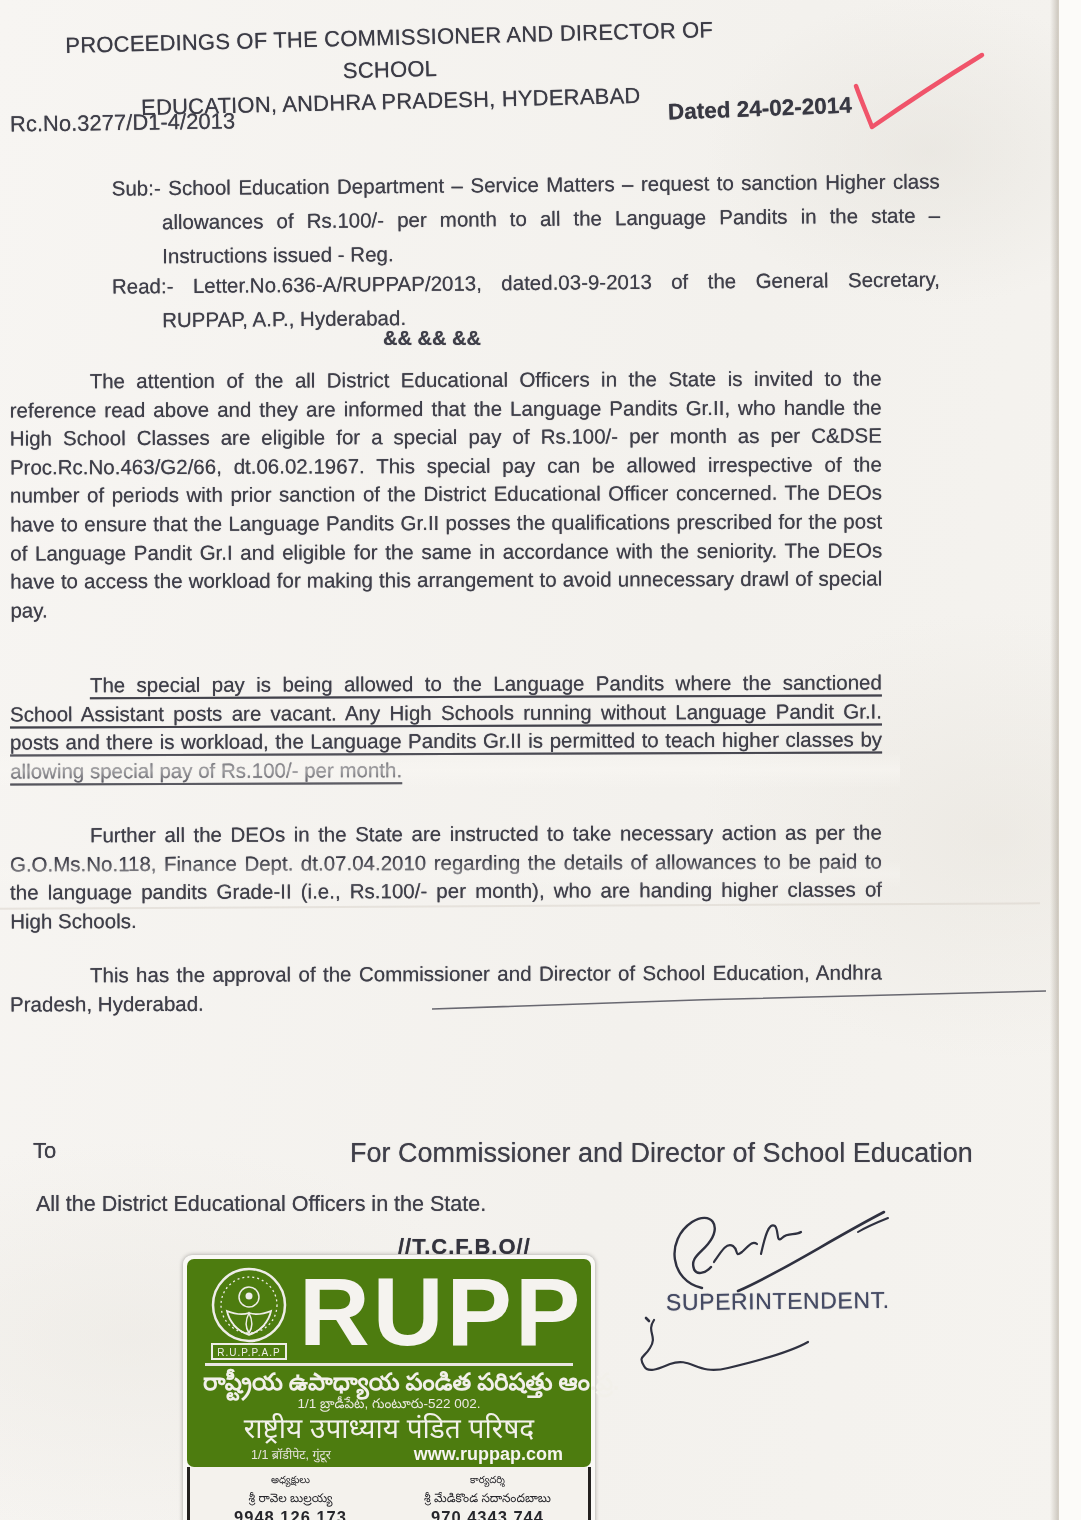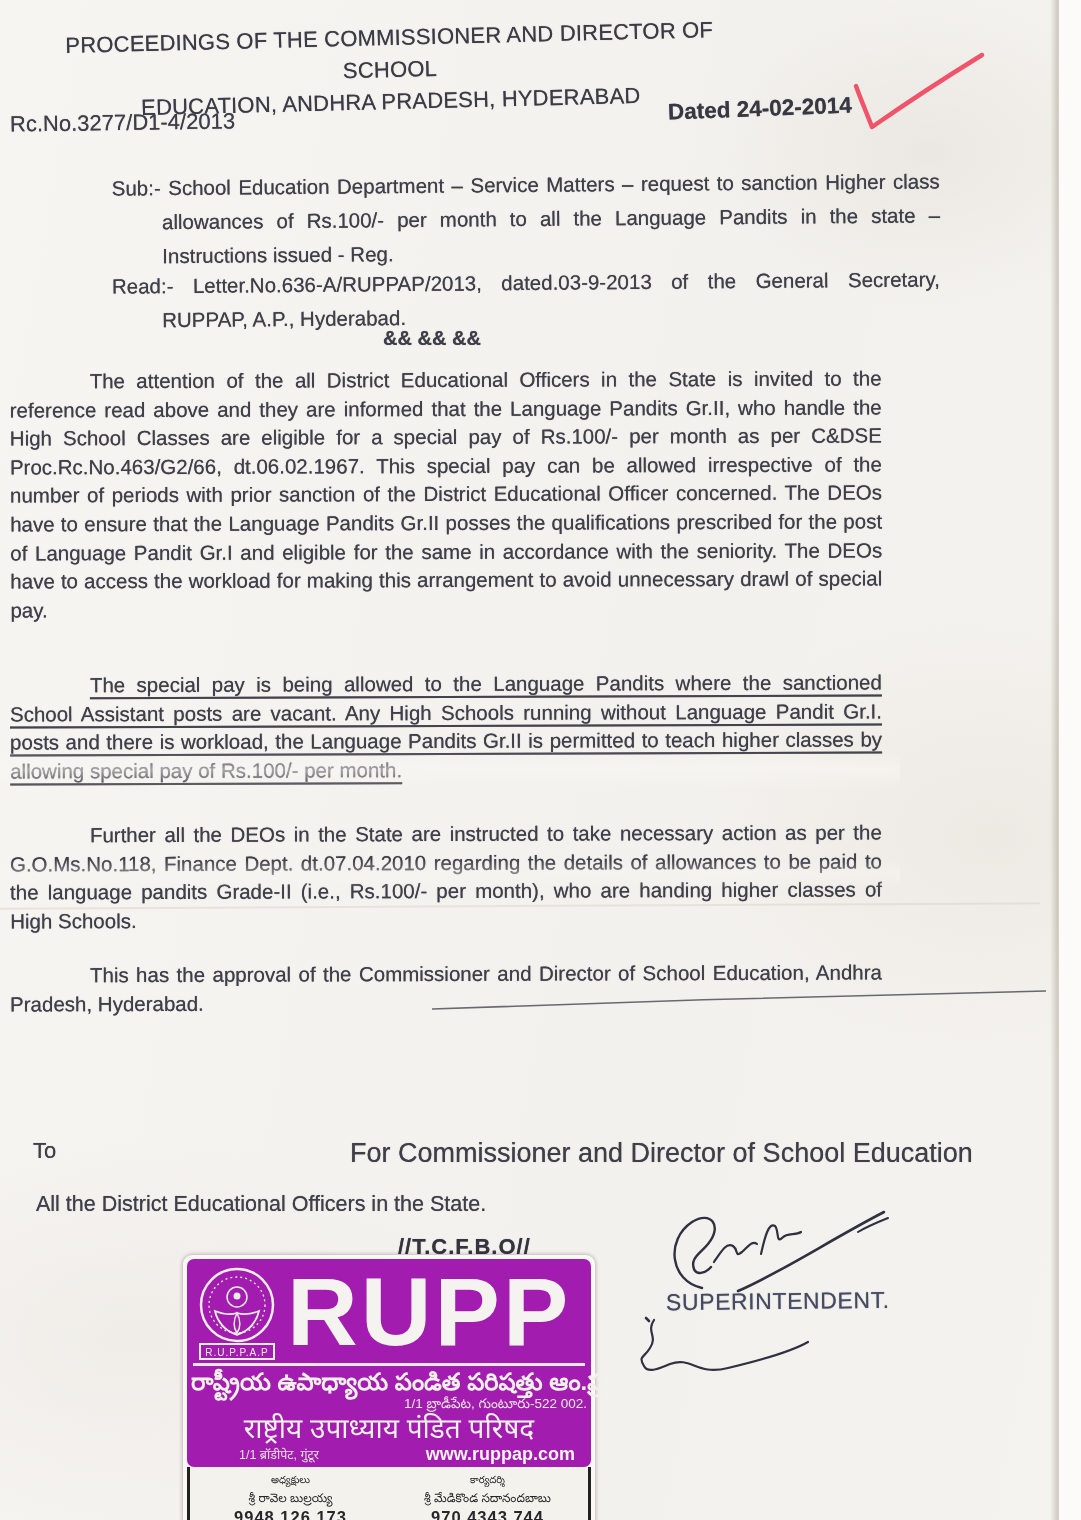--- a/index.html
+++ b/index.html
@@ -33,27 +33,27 @@
   .signame{top:1052px;left:420px;width:360px;text-align:center;font-size:22px;}
   .sigtitle{top:1138px;left:350px;font-size:27px;}
   .to{top:1138px;left:33px;font-size:22px;}
   .addressee{top:1192px;left:36px;font-size:21.5px;}
   .tcfbo{top:1234px;left:398px;font-size:22px;letter-spacing:1px;font-weight:bold;color:#34343e;}
   .superintendent{top:1288px;left:666px;font-size:23px;letter-spacing:.6px;color:#454a63;
       text-shadow:0 0 1px rgba(66,72,100,.7);transform:rotate(-.6deg);}
   
   .stampwrap{left:183px;top:1255px;width:404px;background:#faf9f6;padding:4px;border-radius:9px;
       box-shadow:0 0 4px rgba(40,38,34,.4);}
-  .stampblack{background:#a21caf;border-radius:7px;padding:5px 4px 4px;color:#f2f0ea;}
+  .stampblack{background:#4d7c0f;border-radius:7px;padding:5px 16px 4px;color:#f2f0ea;}
   .stamprow1{display:flex;align-items:center;height:96px;}
   .ruppbrand{font-size:98px;font-weight:bold;letter-spacing:3px;line-height:90px;
       color:#f5f3ef;transform:scaleY(.98);margin-left:4px;}
   .stampdivider{height:3px;background:#e9e7e2;margin:3px 2px 2px;}
-  .telname{font-size:24px;font-weight:bold;text-align:center;line-height:28px;white-space:nowrap;}
-  .teladdr{font-size:13.5px;text-align:right;line-height:16px;color:#ece9e3;}
+  .telname{font-size:24px;font-weight:bold;text-align:center;line-height:28px;white-space:nowrap;font-family:Liberation Serif, serif;}
+  .teladdr{font-size:13.5px;text-align:center;line-height:16px;color:#ece9e3;}
   .hinname{font-size:28px;font-weight:normal;text-align:center;line-height:33px;white-space:nowrap;}
   .stampsubrow{display:flex;justify-content:space-between;align-items:center;padding:0 12px;height:18px;}
   .hinaddr{font-size:12.5px;color:#e7e4de;margin-left:36px;}
   .website{font-size:18px;font-weight:bold;color:#f6f4f0;}
   .stampfooter{background:#f4f2ed;color:#26262b;display:flex;padding:3px 2px 4px;
       border-left:3px solid #23211f;border-right:3px solid #23211f;}
   .fcol{width:50%;text-align:center;}
   .flabel{font-size:10px;line-height:19px;}
   .fname{font-size:12px;line-height:19px;}
   .fphone{font-size:16.5px;font-weight:bold;line-height:19px;letter-spacing:1px;}

